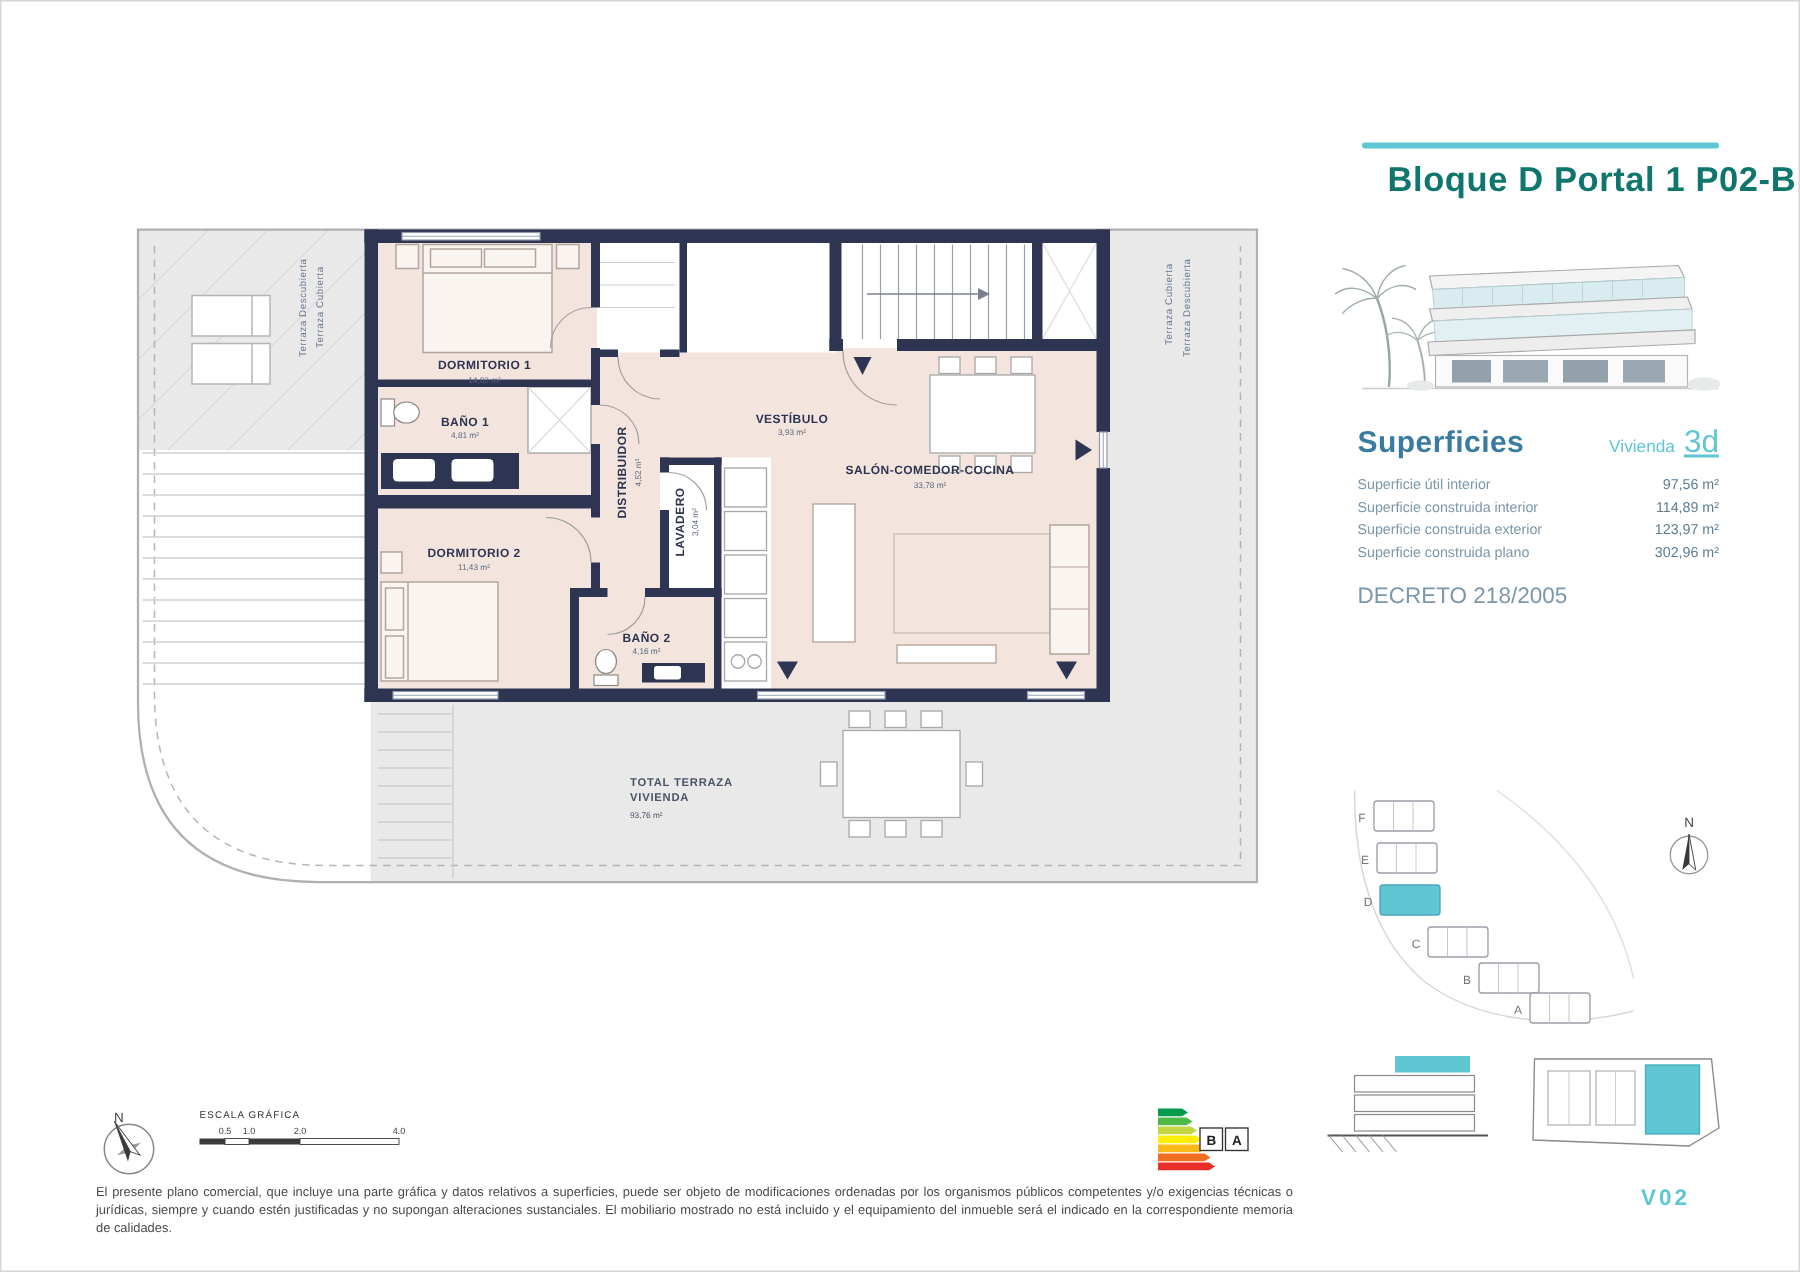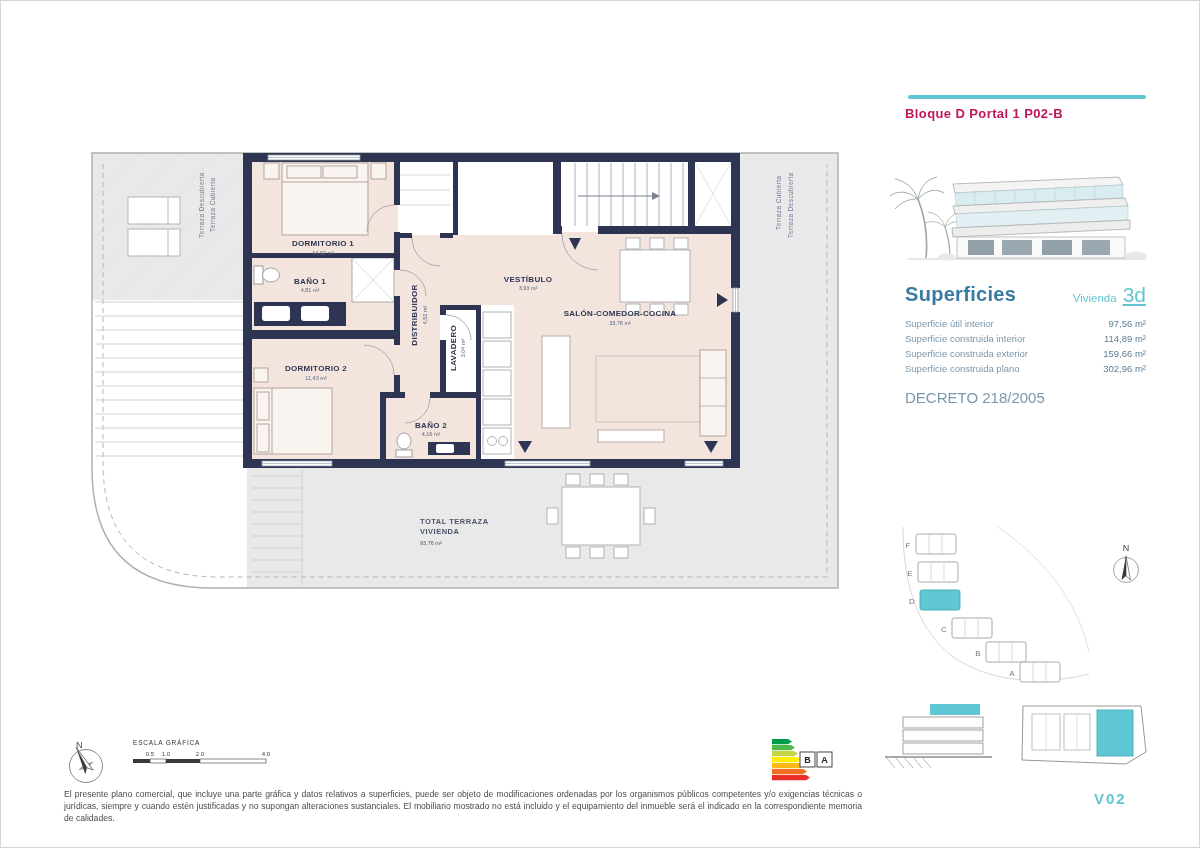--- a/index.html
+++ b/index.html
@@ -12,23 +12,23 @@
   .tv{font-size:6.5px;fill:#6b7a92;letter-spacing:.4px;}
   .tt{font-size:7.5px;font-weight:bold;fill:#4a5568;letter-spacing:.5px;}
   .tta{font-size:5.5px;fill:#4a5568;}
   .sl{font-size:8px;fill:#777;}
   .nl{font-size:9px;fill:#444;}
   .sn{font-size:6px;fill:#444;}
   .st{font-size:6.5px;fill:#333;letter-spacing:.8px;}
   .el{font-size:9px;font-weight:bold;fill:#222;}
   
   .title-rule{left:908px;top:95px;width:238px;height:4px;background:#5fc6d4;border-radius:2px;}
-  .sheet-title{left:905px;top:106px;font-size:13px;font-weight:bold;color:#be185d;letter-spacing:.4px;}
+  .sheet-title{left:925px;top:106px;font-size:23px;font-weight:bold;color:#0f766e;letter-spacing:.4px;}
   .sup{left:905px;top:283px;width:241px;}
-  .sup-head{display:flex;justify-content:space-between;align-items:flex-start;}
+  .sup-head{display:flex;justify-content:space-between;align-items:center;}
   .sup-title{font-size:20px;font-weight:bold;color:#3a7ba2;letter-spacing:.3px;}
   .viv-label{font-size:11.5px;color:#5fc6d4;margin-right:6px;}
   .viv-value{font-size:21px;color:#5fc6d4;text-decoration:underline;}
   .sup-rows{margin-top:9px;}
   .sup-row{display:flex;justify-content:space-between;font-size:9.5px;color:#7b97ab;line-height:15px;gap:48px;}
   .sup-row .val{color:#5d7d95;}
   .decreto{margin-top:14px;font-size:15px;color:#7b97ab;line-height:15px;}
   .version{left:1094px;top:790px;font-size:15px;font-weight:bold;color:#5fc6d4;letter-spacing:2px;}
   .disclaimer{left:64px;top:788px;width:798px;font-size:8.6px;line-height:1.42;color:#4a4a4a;text-align:justify;}
 </style>
@@ -361,21 +361,21 @@
     <div class="sup-row">
           <span>Superficie útil interior</span>
           <span class="val">97,56 m²</span>
         </div>
     <div class="sup-row">
           <span>Superficie construida interior</span>
           <span class="val">114,89 m²</span>
         </div>
     <div class="sup-row">
           <span>Superficie construida exterior</span>
-          <span class="val">159,66 m²</span>
+          <span class="val">123,97 m²</span>
         </div>
     <div class="sup-row">
           <span>Superficie construida plano</span>
           <span class="val">302,96 m²</span>
         </div>
   </div>
   <div class="decreto">DECRETO 218/2005</div>
 </div>
 
 <div class="abs version">V02</div>

